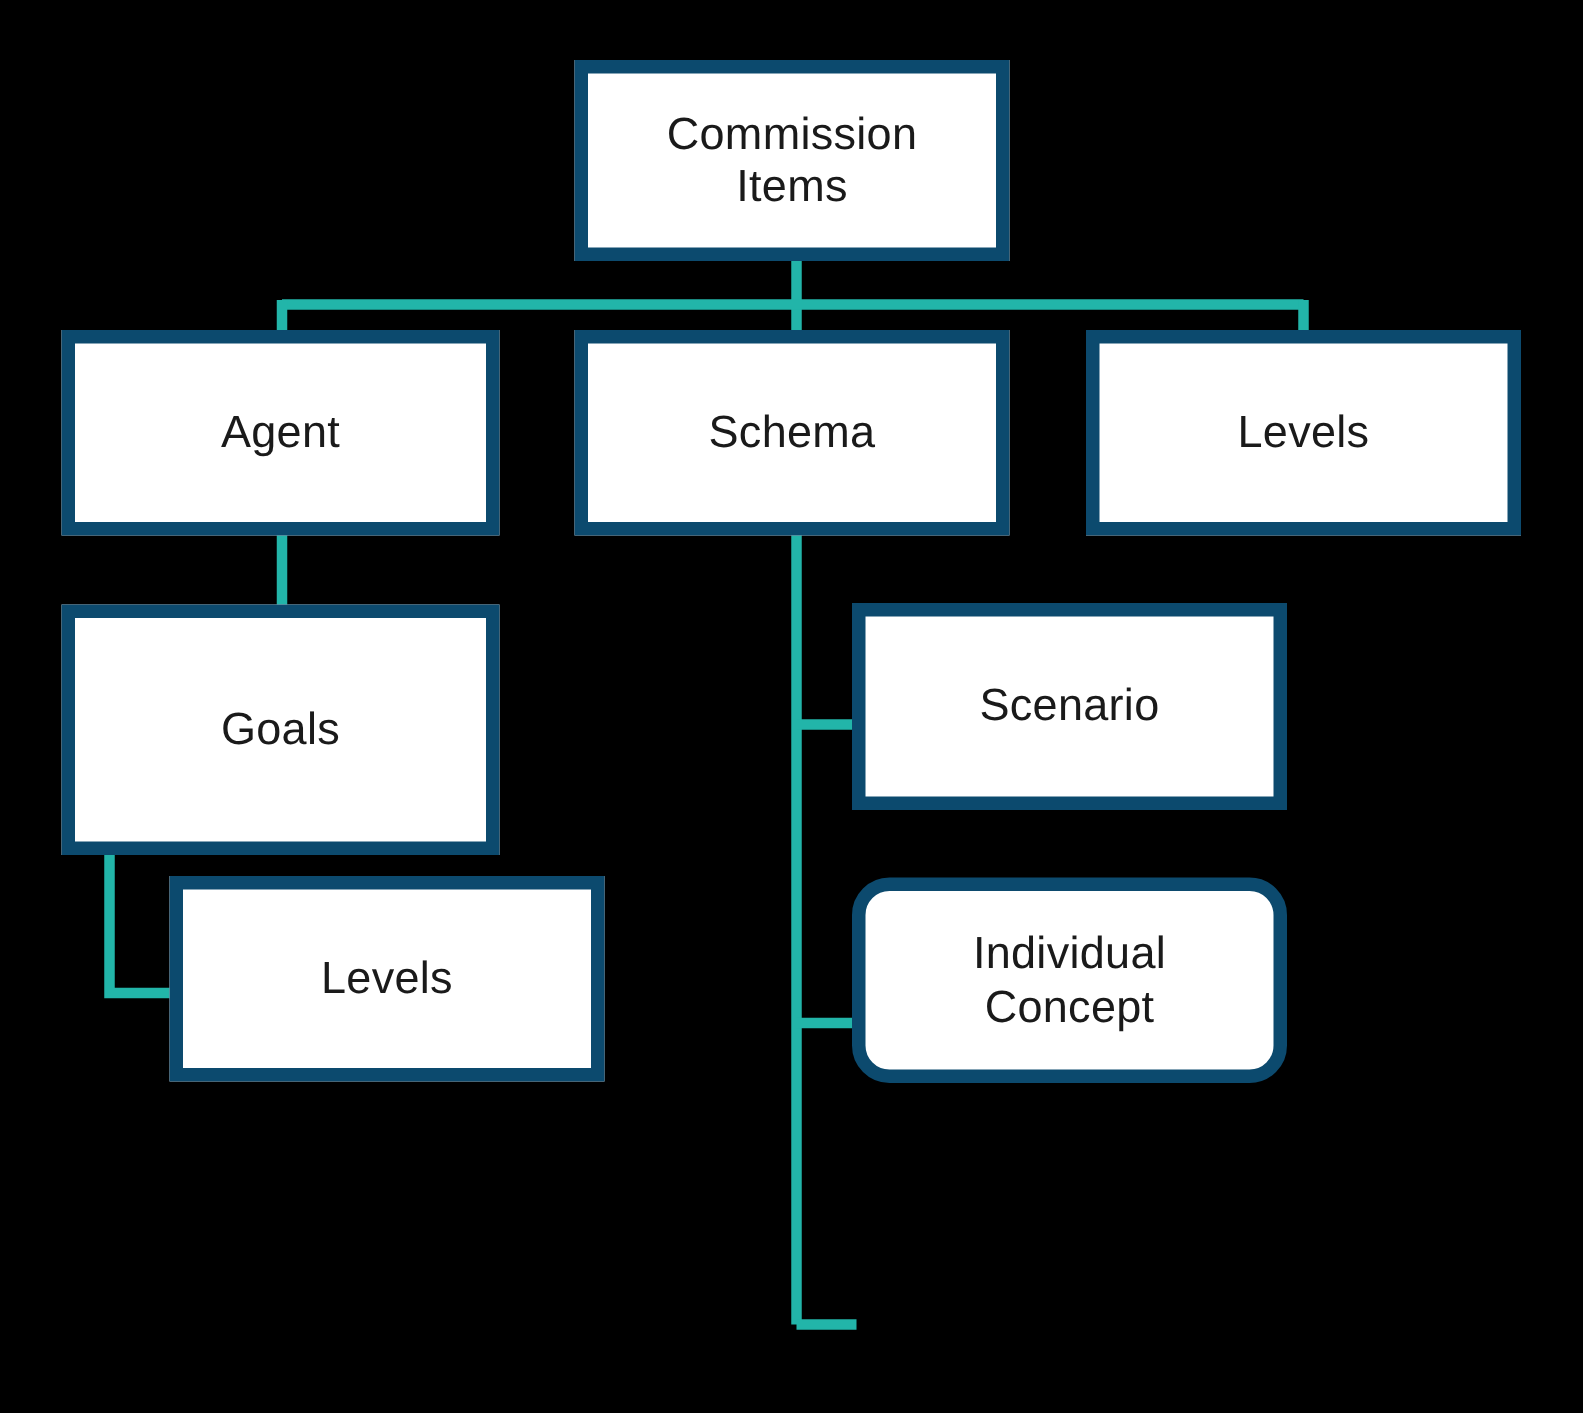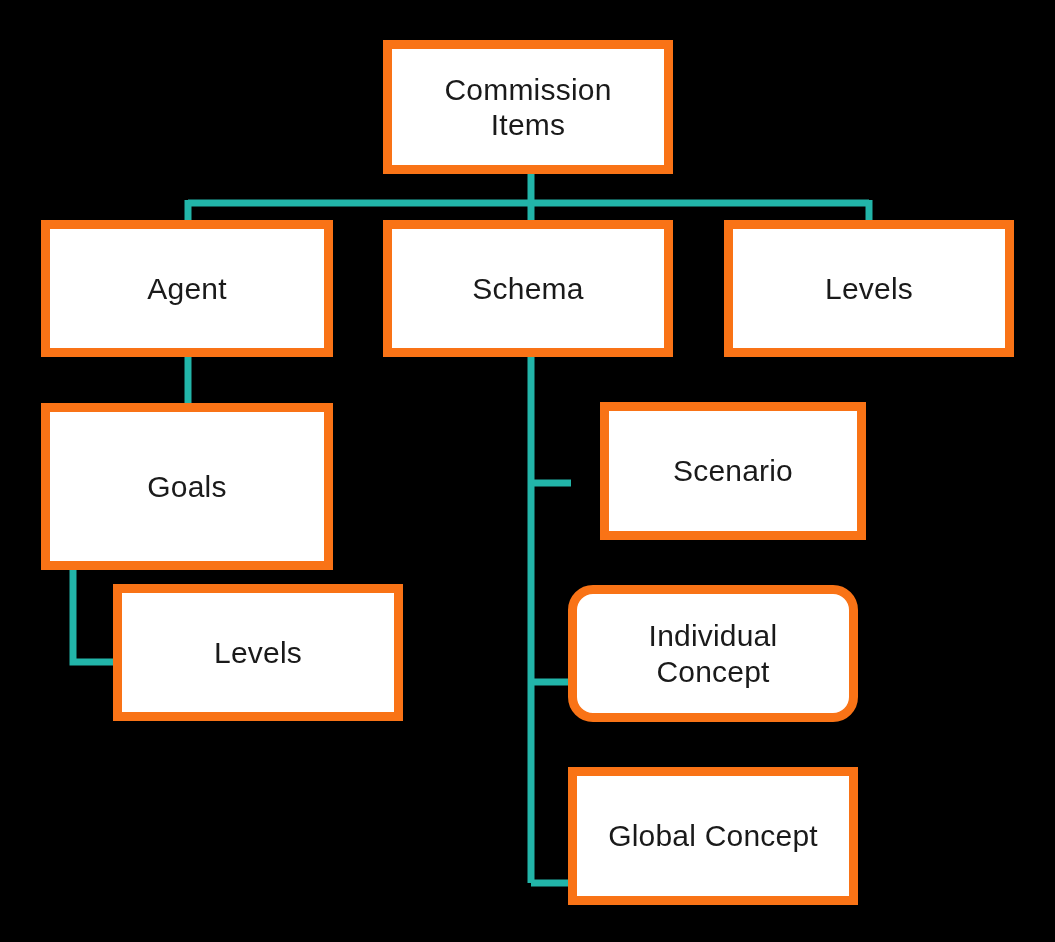--- a/index.html
+++ b/index.html
@@ -25,21 +25,21 @@
     position: absolute;
     left: 0;
     top: 0;
     width: 1055px;
     height: 942px;
   }
   .node {
     position: absolute;
     box-sizing: border-box;
     background: #ffffff;
-    border: 9px solid #f97316;
+    border: 9px solid #0c4a6e;
     display: flex;
     align-items: center;
     justify-content: center;
     text-align: center;
     z-index: 2;
   }
   .node-label {
     color: #1a1a1a;
     font-family: "Liberation Sans", sans-serif;
     font-weight: 300;
@@ -49,21 +49,21 @@
     white-space: pre-line;
     padding: 0 6px;
   }
   
   #node-commission-items { left: 383px; top: 40px;  width: 290px; height: 134px; }
   #node-agent            { left: 41px;  top: 220px; width: 292px; height: 137px; }
   #node-schema           { left: 383px; top: 220px; width: 290px; height: 137px; }
   #node-levels-right     { left: 724px; top: 220px; width: 290px; height: 137px; }
   #node-goals            { left: 41px;  top: 403px; width: 292px; height: 167px; }
   #node-levels-left      { left: 113px; top: 584px; width: 290px; height: 137px; }
-  #node-scenario         { left: 568px; top: 402px; width: 266px; height: 138px; margin-left: 32px; }
+  #node-scenario         { left: 568px; top: 402px; width: 290px; height: 138px; }
   #node-individual-concept { left: 568px; top: 585px; width: 290px; height: 137px; border-radius: 25px; }
   #node-global-concept   { left: 568px; top: 767px; width: 290px; height: 138px; }
 </style>
 </head>
 <body>
 
 <div id="diagram-canvas">
 
   <svg id="connector-layer" viewBox="0 0 1055 942" width="1055" height="942" xmlns="http://www.w3.org/2000/svg">
     <g fill="none" stroke="#22b5a9" stroke-width="7" stroke-linecap="butt" stroke-linejoin="miter">
@@ -117,17 +117,14 @@
 
   <div class="node" id="node-scenario">
     <span class="node-label">Scenario</span>
   </div>
 
   <div class="node" id="node-individual-concept">
     <span class="node-label">Individual
 Concept</span>
   </div>
 
-  <div class="node" id="node-global-concept">
-    <span class="node-label">Global Concept</span>
-  </div>
 
 </div>
 
 </body></html>

